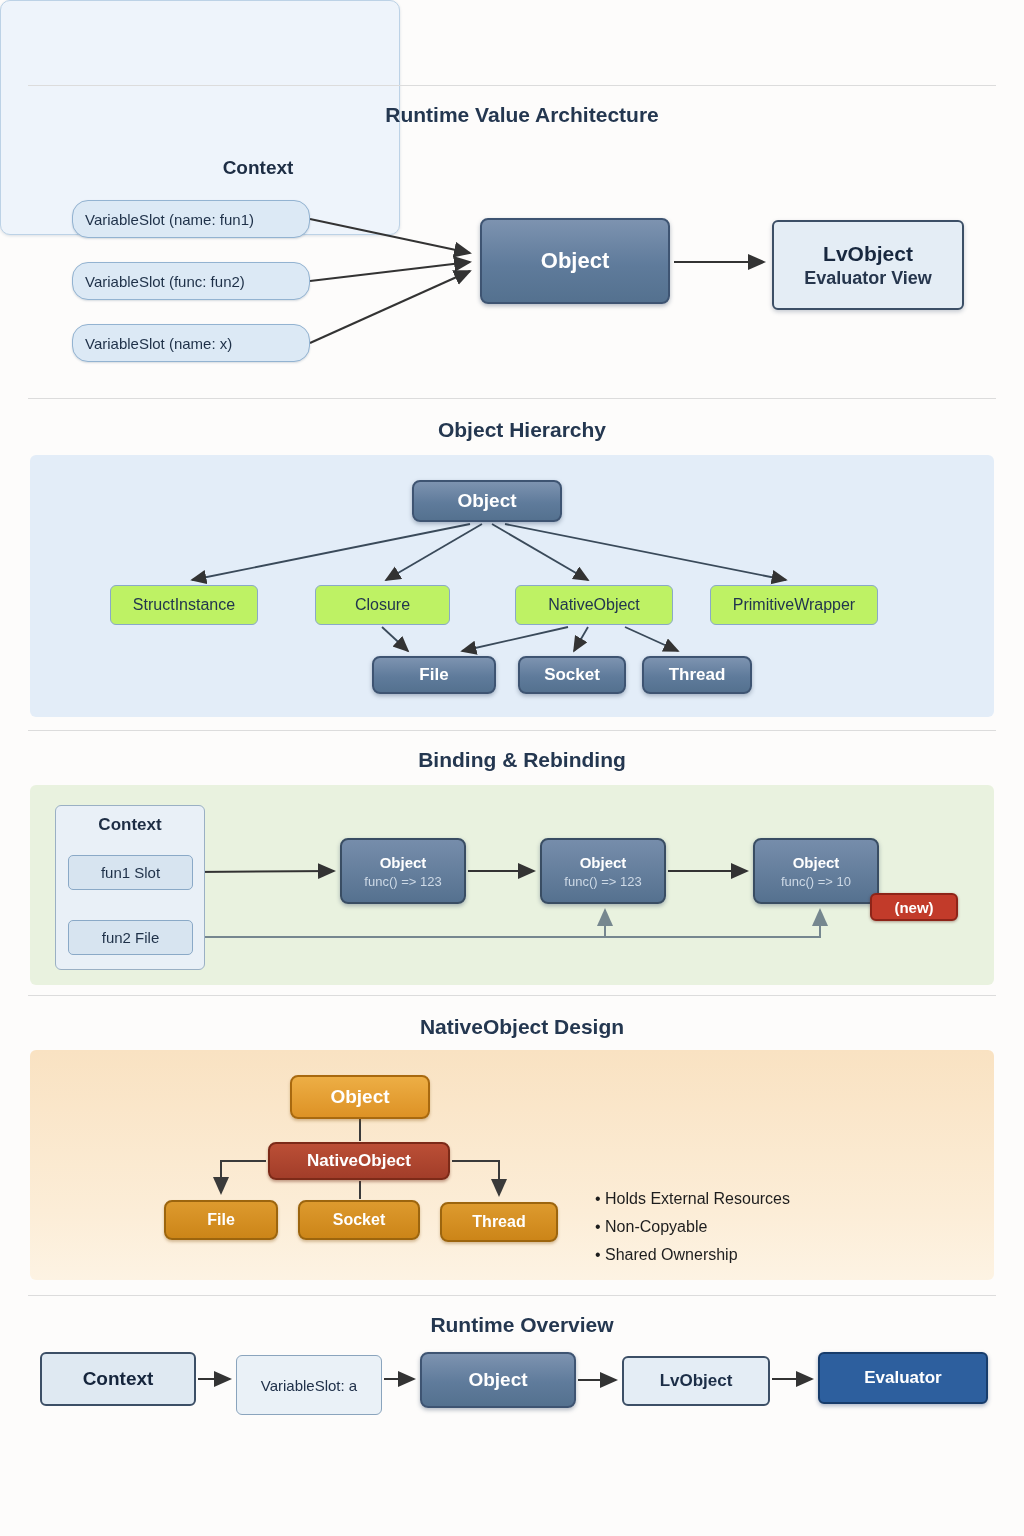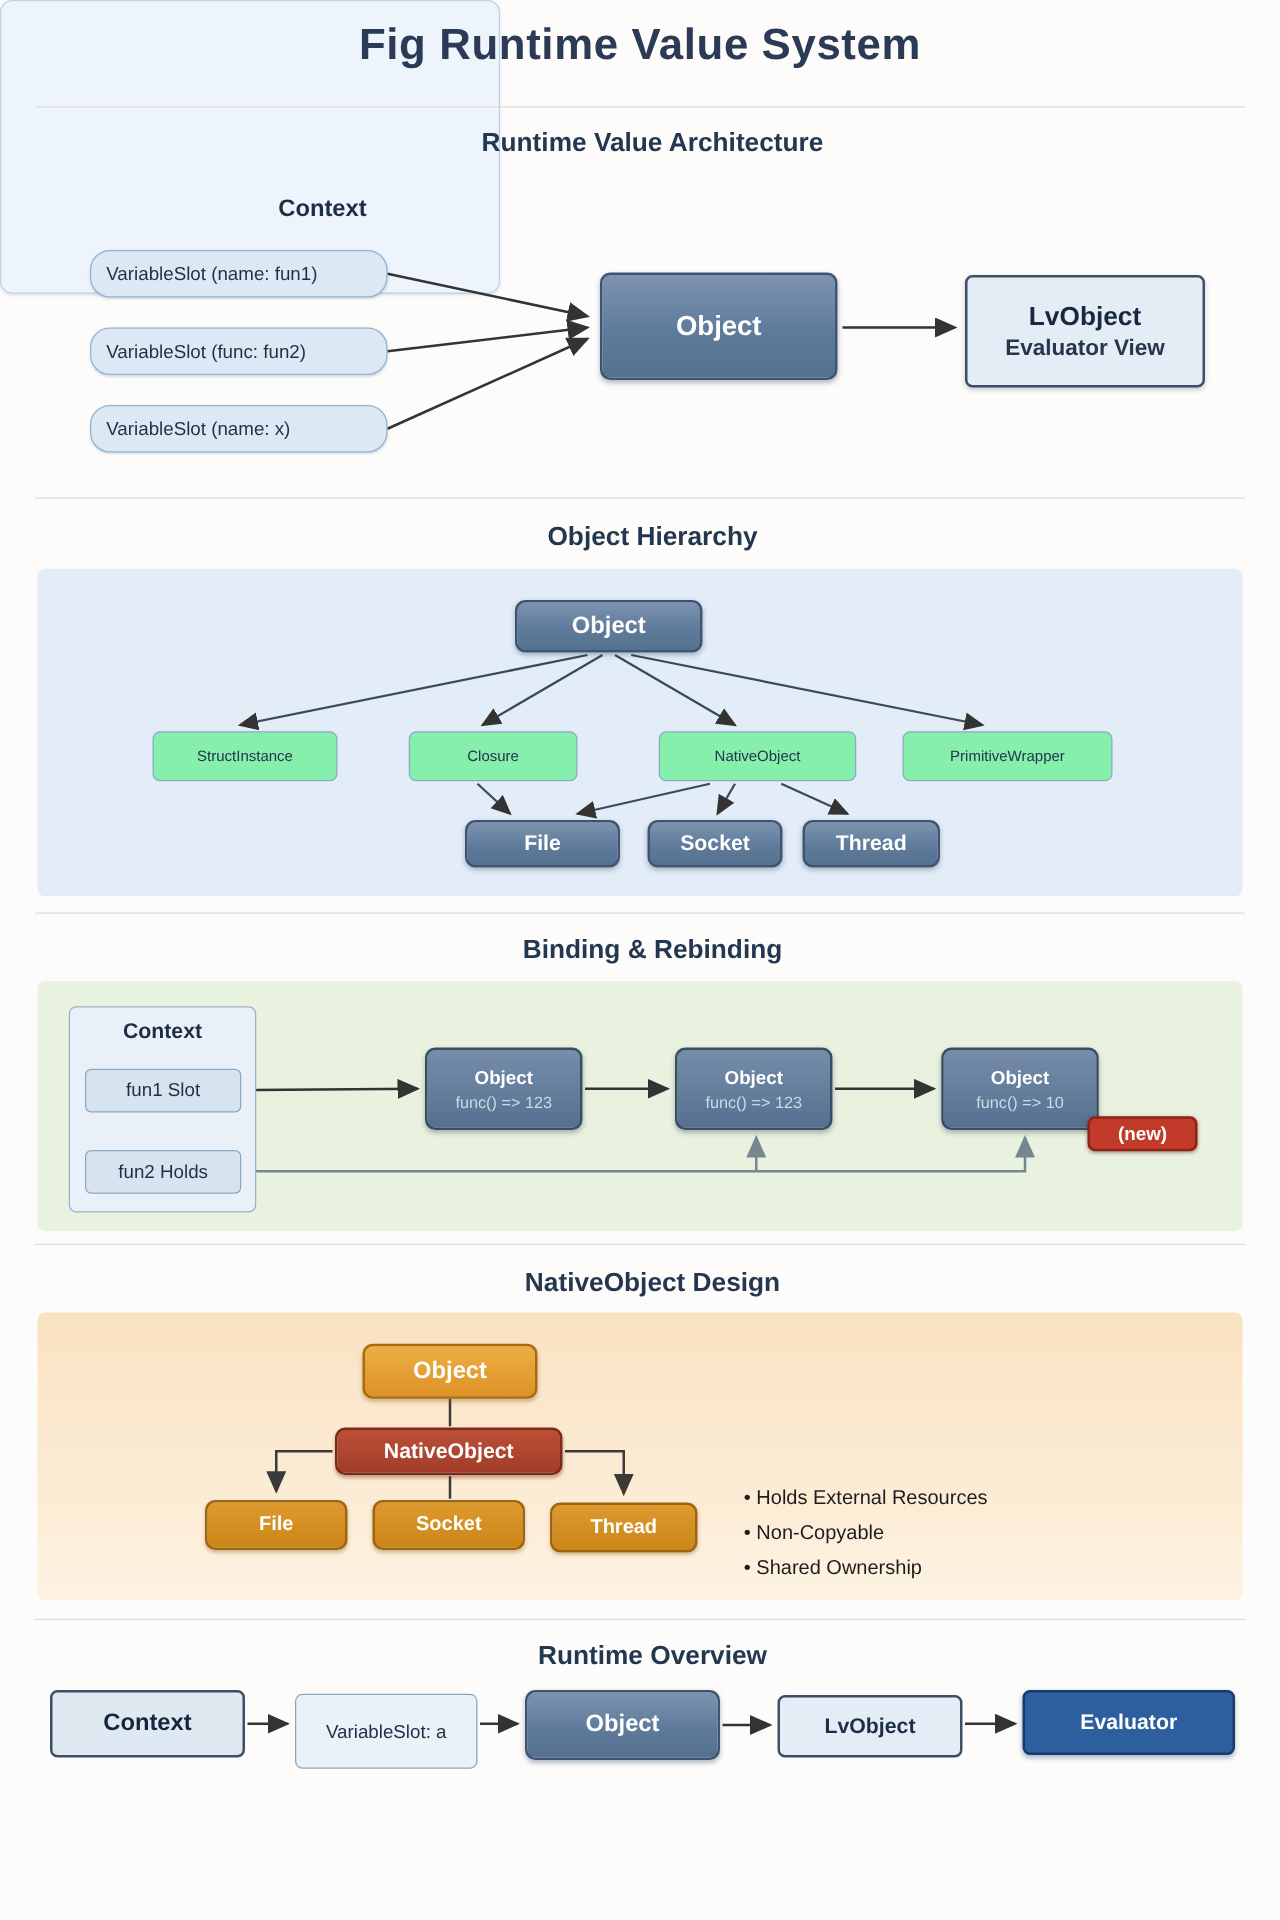--- a/index.html
+++ b/index.html
@@ -13,22 +13,22 @@
 
   .section-heading { position:absolute; left:0; width:100%; text-align:center;
     font-size:21px; font-weight:bold; color:#243750;padding-left:20px; }
 
   
   .node-dark { position:absolute; display:flex; align-items:center; justify-content:center;
     background:linear-gradient(180deg,#7d93b0 0%,#5f7b9b 55%,#54718f 100%);
     border:2px solid #3e5472; border-radius:8px; color:#ffffff; font-weight:bold;
     box-shadow:0 2px 4px rgba(40,60,90,0.35); }
   .node-light { position:absolute; display:flex; align-items:center; justify-content:center;
-    background:#86efac; border:1.5px solid #8aa9c7; border-radius:6px;
-    color:#22364e; font-size:12px;margin-left:12px; }
+    background:#bef264; border:1.5px solid #8aa9c7; border-radius:6px;
+    color:#22364e; font-size:16px; }
   .panel { position:absolute; border-radius:6px; }
 
   
   .ctx-panel { left:58px; top:145px; width:400px; height:235px; background:#eef4fb;
     border:1px solid #bcd2e6; border-radius:10px; box-shadow:0 1px 3px rgba(60,90,120,0.18); }
   .ctx-label { position:absolute; top:157px; left:58px; width:400px; text-align:center;
     font-size:19px; font-weight:bold; color:#1d2d44; }
   .vslot { position:absolute; left:72px; width:238px; height:38px; display:flex; align-items:center;
     padding-left:12px; background:#dce9f5; border:1.5px solid #93b3d1; border-radius:16px;
     font-size:15px; color:#1e3048; box-shadow:0 1px 2px rgba(60,90,120,0.2); }
@@ -100,21 +100,20 @@
     box-shadow:0 2px 4px rgba(20,50,100,0.35); }
 
   .arrows { position:absolute; left:0; top:0; pointer-events:none; z-index:1; }
   .zt { z-index:2; }
 </style>
 </head>
 <body>
 
 <div class="page">
 
-  <div class="page-title">Fig Runtime Value System</div>
   <div class="divider" style="top:85px"></div>
 
   <div class="section-heading" style="top:103px">Runtime Value Architecture</div>
 
   <div class="ctx-panel zt"></div>
   <div class="ctx-label zt">Context</div>
   <div class="vslot zt" style="top:200px">VariableSlot (name: fun1)</div>
   <div class="vslot zt" style="top:262px">VariableSlot (func: fun2)</div>
   <div class="vslot zt" style="top:324px">VariableSlot (name: x)</div>
 
@@ -143,21 +142,21 @@
   <div class="node-dark hnative zt" style="left:642px;width:110px">Thread</div>
 
   <div class="divider" style="top:730px"></div>
 
   <div class="section-heading" style="top:748px">Binding &amp; Rebinding</div>
 
   <div class="panel bind-panel"></div>
   <div class="bind-ctx zt"></div>
   <div class="bind-ctx-label zt">Context</div>
   <div class="bind-slot zt" style="top:855px">fun1 Slot</div>
-  <div class="bind-slot zt" style="top:920px">fun2 Holds</div>
+  <div class="bind-slot zt" style="top:920px">fun2 File</div>
 
   <div class="bind-obj zt" style="left:340px;top:838px">
     <div class="t1">Object</div>
     <div class="t2">func() =&gt; 123</div>
   </div>
   <div class="bind-obj zt" style="left:540px;top:838px">
     <div class="t1">Object</div>
     <div class="t2">func() =&gt; 123</div>
   </div>
   <div class="bind-obj zt" style="left:753px;top:838px">

